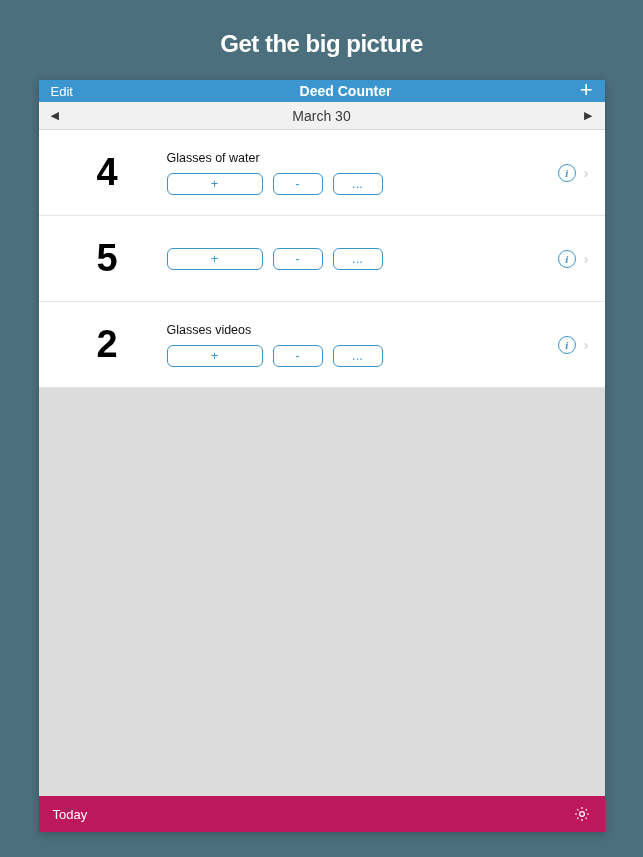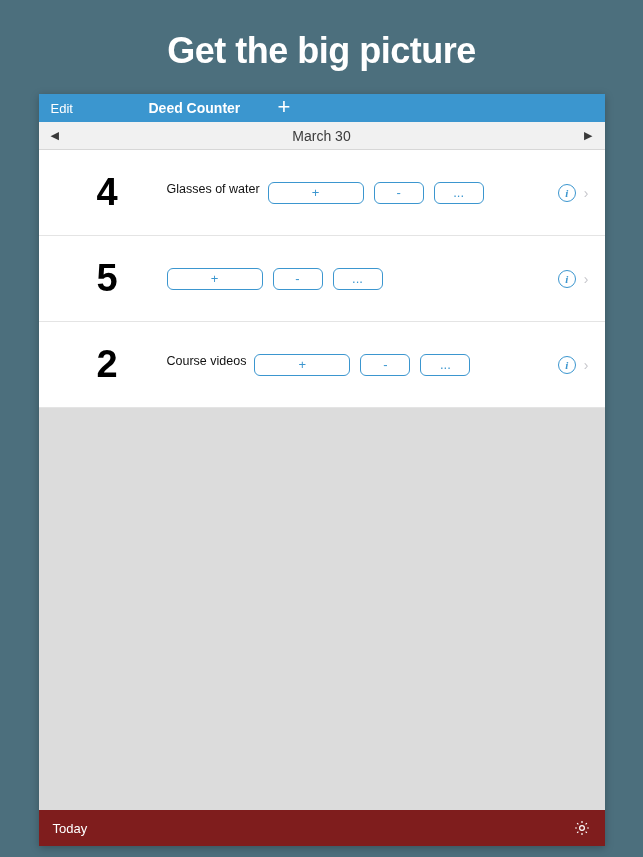--- a/index.html
+++ b/index.html
@@ -6,41 +6,41 @@
   html, body { width: 643px; height: 857px; }
   body {
     background: #4c6f7d;
     font-family: -apple-system, "Helvetica Neue", Arial, sans-serif;
     display: flex;
     flex-direction: column;
     align-items: center;
   }
   .promo-title {
     color: #ffffff;
-    font-size: 36px;
+    font-size: 24px;
     font-weight: 700;
     margin-top: 30px;
     margin-bottom: 22px;
     letter-spacing: -0.5px;
   }
   .device-frame {
     width: 566px;
     height: 752px;
     background: #dcdcdc;
     box-shadow: 0 2px 8px rgba(0,0,0,0.25);
     display: flex;
     flex-direction: column;
     position: relative;
   }
   .nav-bar {
-    height: 28px;
+    height: 22px;
     background: #3b96cf;
     display: flex;
     align-items: center;
-    justify-content: flex-start;
+    justify-content: space-between;
     padding: 0 12px;
     color: #ffffff;
     font-size: 13px;
   }
   .nav-title { font-weight: 600; font-size: 14px; padding-left: 48px; }
   .nav-left, .nav-right { min-width: 50px; display: flex; align-items: center; }
   .nav-right { justify-content: flex-end; }
   .plus-icon { font-size: 22px; font-weight: 300; line-height: 1; position: relative; top: -1px; }
   .date-bar {
     height: 28px;
@@ -69,21 +69,21 @@
     width: 120px;
     text-align: center;
     font-size: 38px;
     font-weight: 800;
     color: #000;
     letter-spacing: -1px;
   }
   .mid {
     flex: 1;
     display: flex;
-    flex-direction: row;
+    flex-direction: column;
     gap: 8px;
   }
   .item-title {
     font-size: 12.5px;
     color: #111;
   }
   .btn-row {
     display: flex;
     gap: 10px;
   }
@@ -121,21 +121,21 @@
   .chev {
     font-size: 14px;
     color: #c7c7cc;
   }
   .fill-area {
     flex: 1;
     background: #dcdcdc;
   }
   .toolbar {
     height: 36px;
-    background: #7f1d1d;
+    background: #be185d;
     display: flex;
     align-items: center;
     justify-content: space-between;
     padding: 0 14px;
     color: #ffffff;
     font-size: 13px;
   }
   .gear svg { display: block; }
 </style>
 </head>
@@ -190,21 +190,21 @@
       </div>
       <div class="row-right">
         <div class="info-circle">i</div>
         <span class="chev">›</span>
       </div>
     </div>
 
     <div class="row">
       <div class="count">2</div>
       <div class="mid">
-        <div class="item-title">Course videos</div>
+        <div class="item-title">Glasses videos</div>
         <div class="btn-row">
           <div class="pill wide">+</div>
           <div class="pill small">-</div>
           <div class="pill small">...</div>
         </div>
       </div>
       <div class="row-right">
         <div class="info-circle">i</div>
         <span class="chev">›</span>
       </div>

